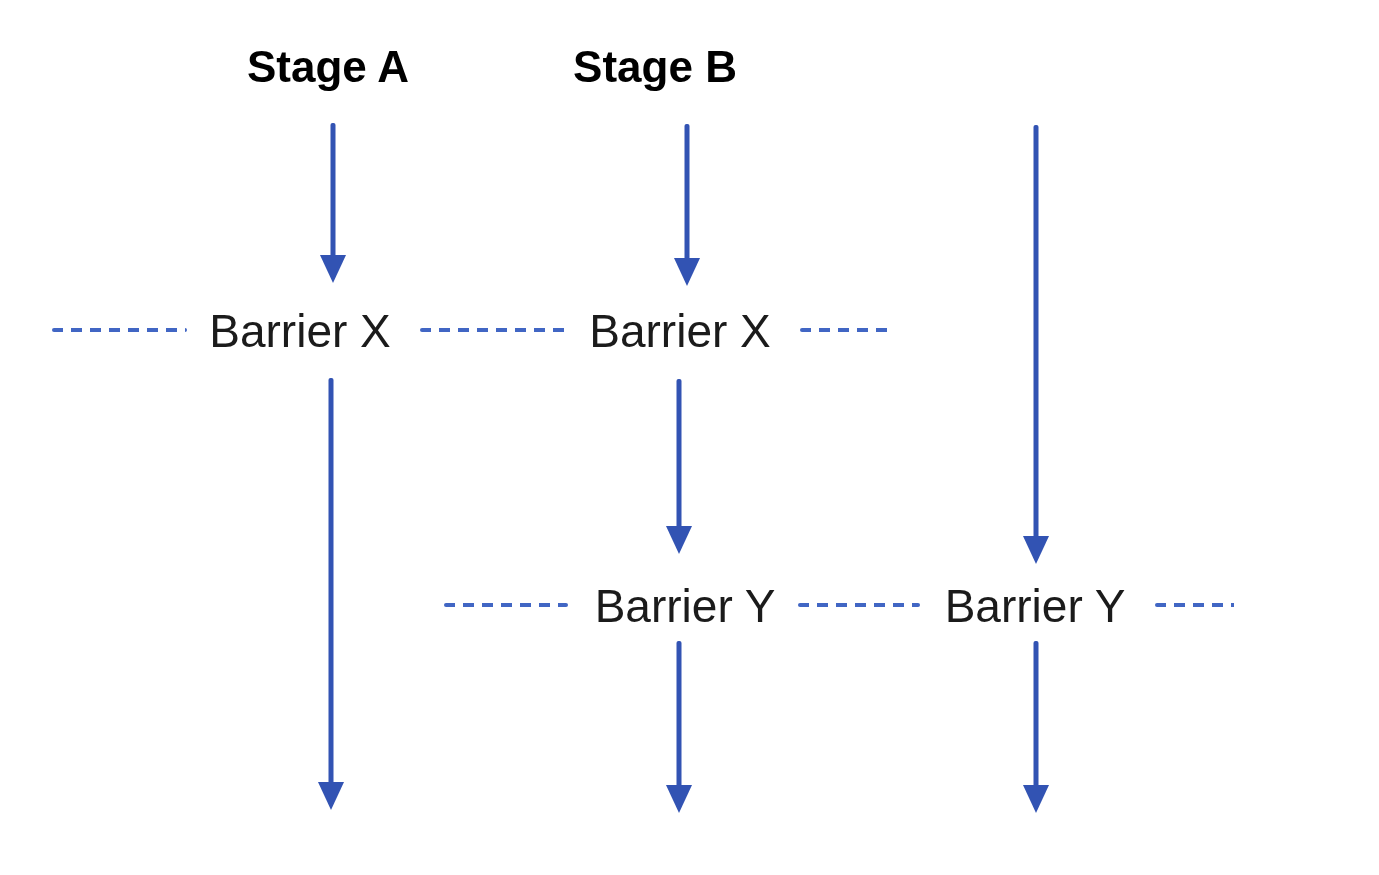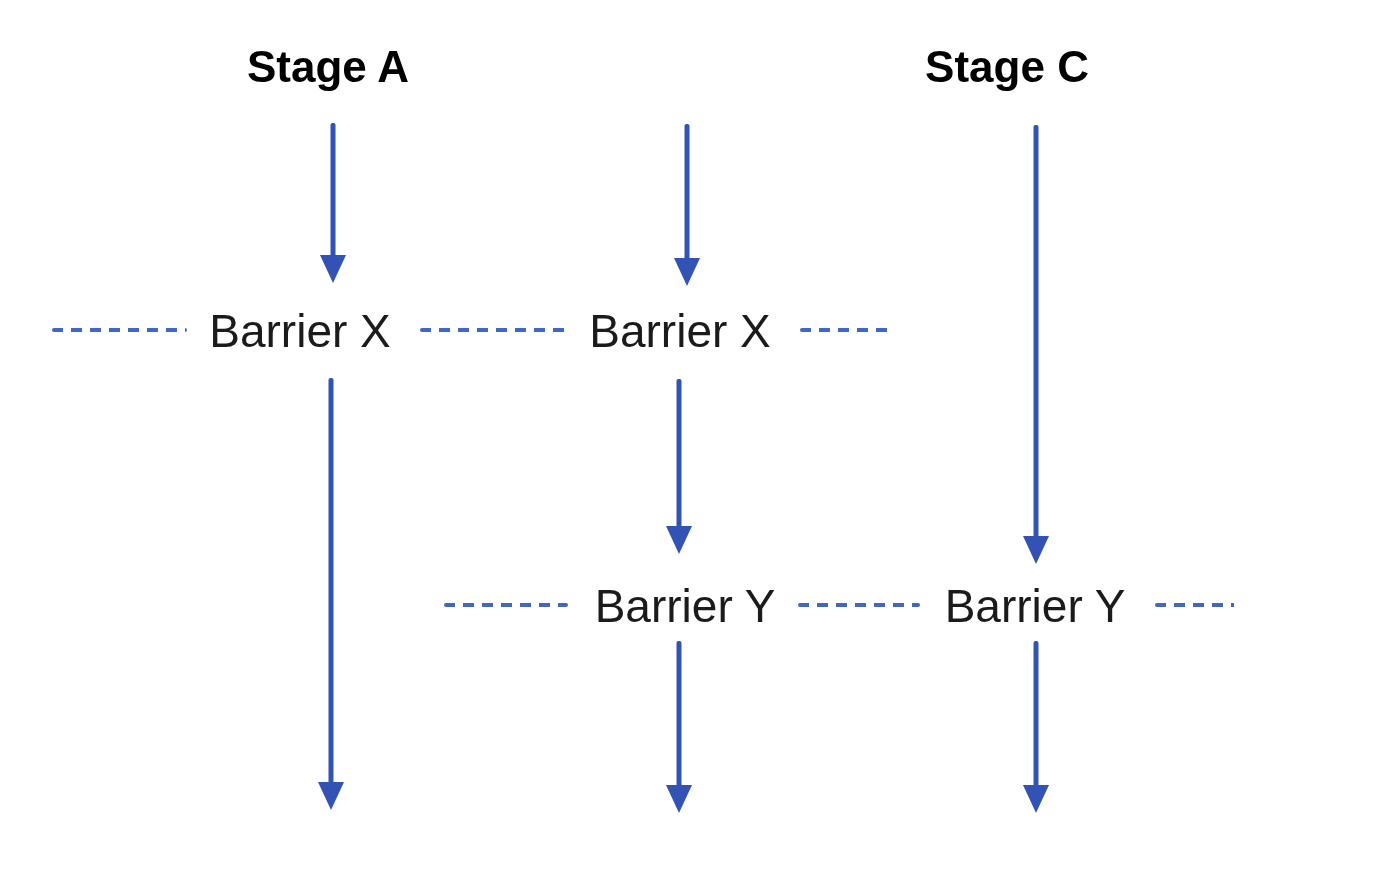--- a/index.html
+++ b/index.html
@@ -94,21 +94,21 @@
   .dash-y-left  { left: 444px;  top: 603px; width: 124px; }
   .dash-y-mid   { left: 798px;  top: 603px; width: 122px; }
   .dash-y-right { left: 1155px; top: 603px; width: 125px; }
 </style>
 </head>
 <body>
 
 <div class="canvas">
 
   <div class="stage-heading heading-a">Stage A</div>
-  <div class="stage-heading heading-c">Stage C</div>
+  <div class="stage-heading heading-b">Stage B</div>
 
   <div class="arrow arrow-a1">
     <span class="shaft"></span>
     <span class="head"></span>
   </div>
   <div class="arrow arrow-a2">
     <span class="shaft"></span>
     <span class="head"></span>
   </div>
 

